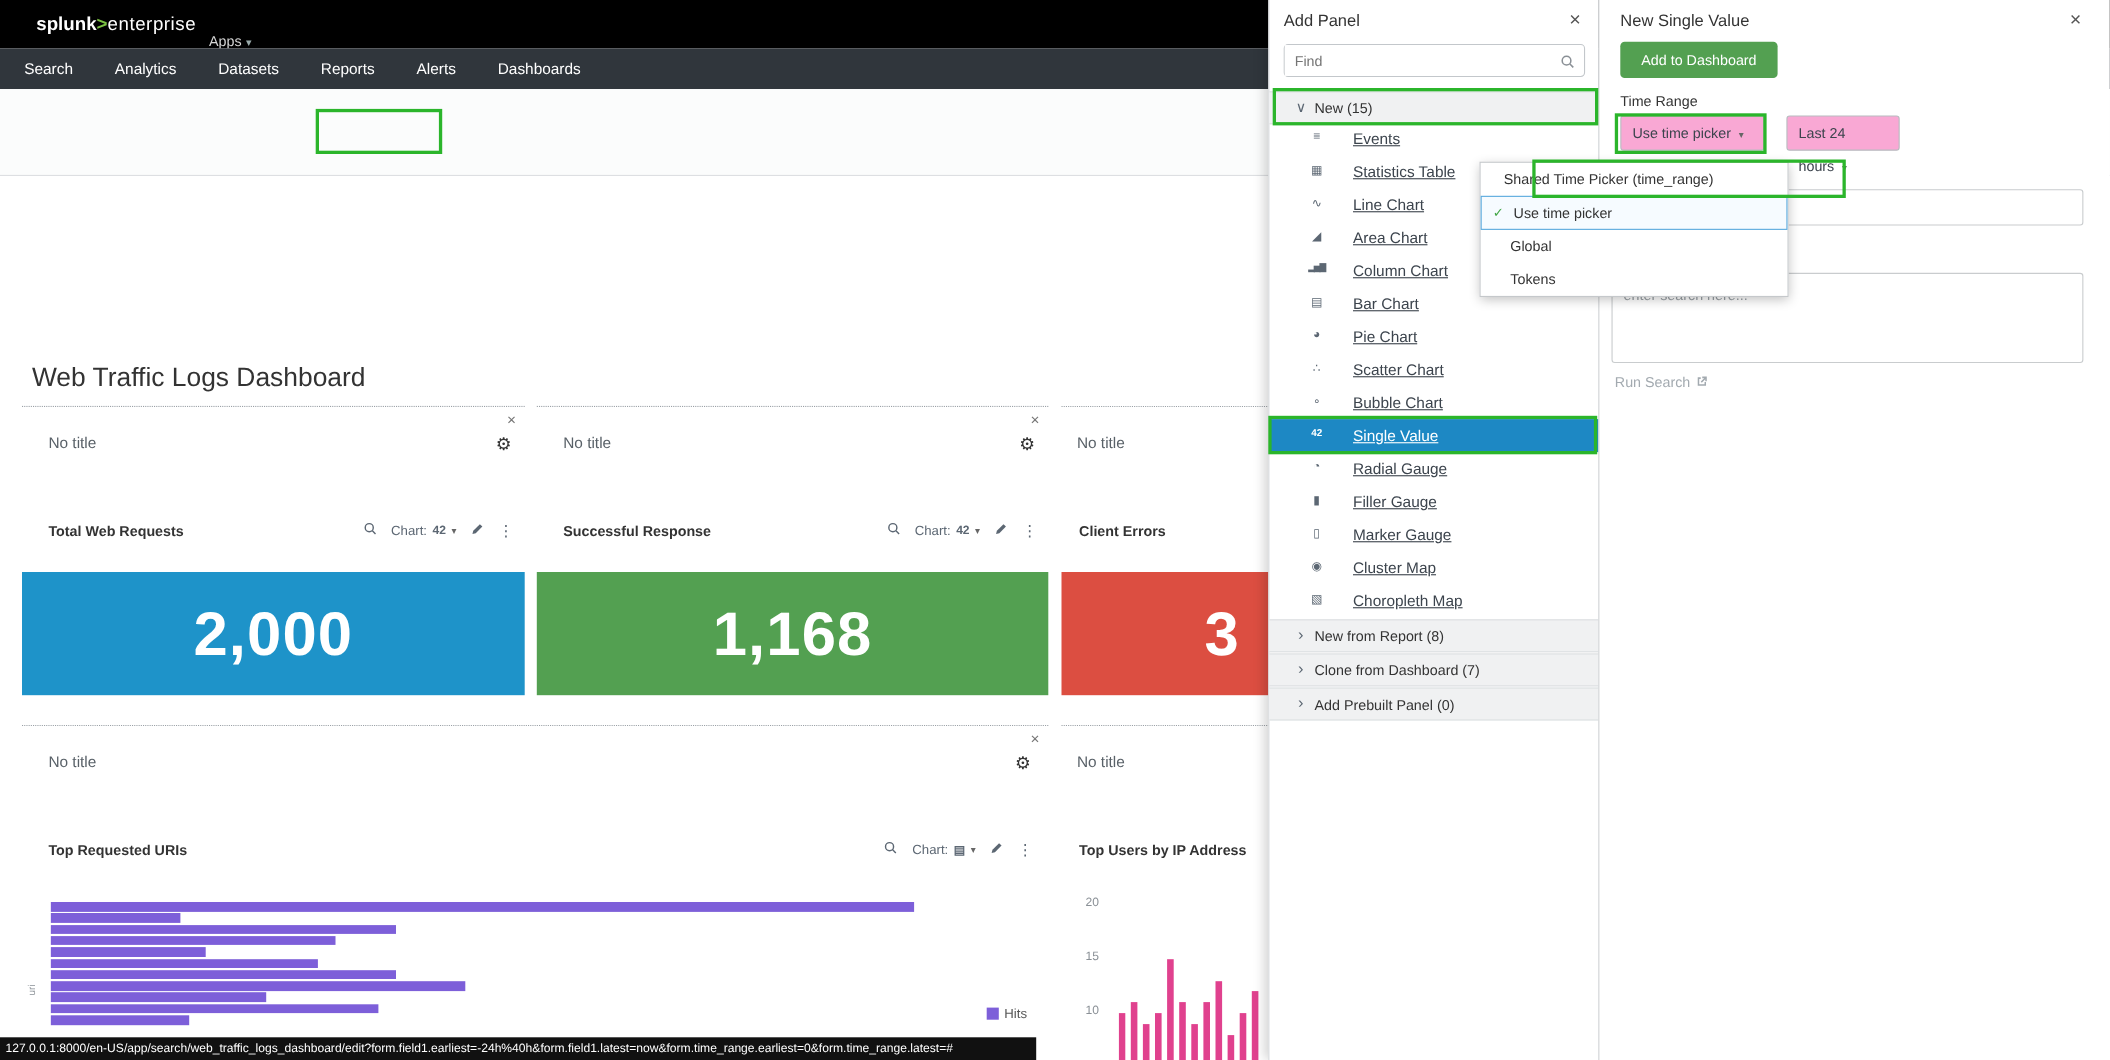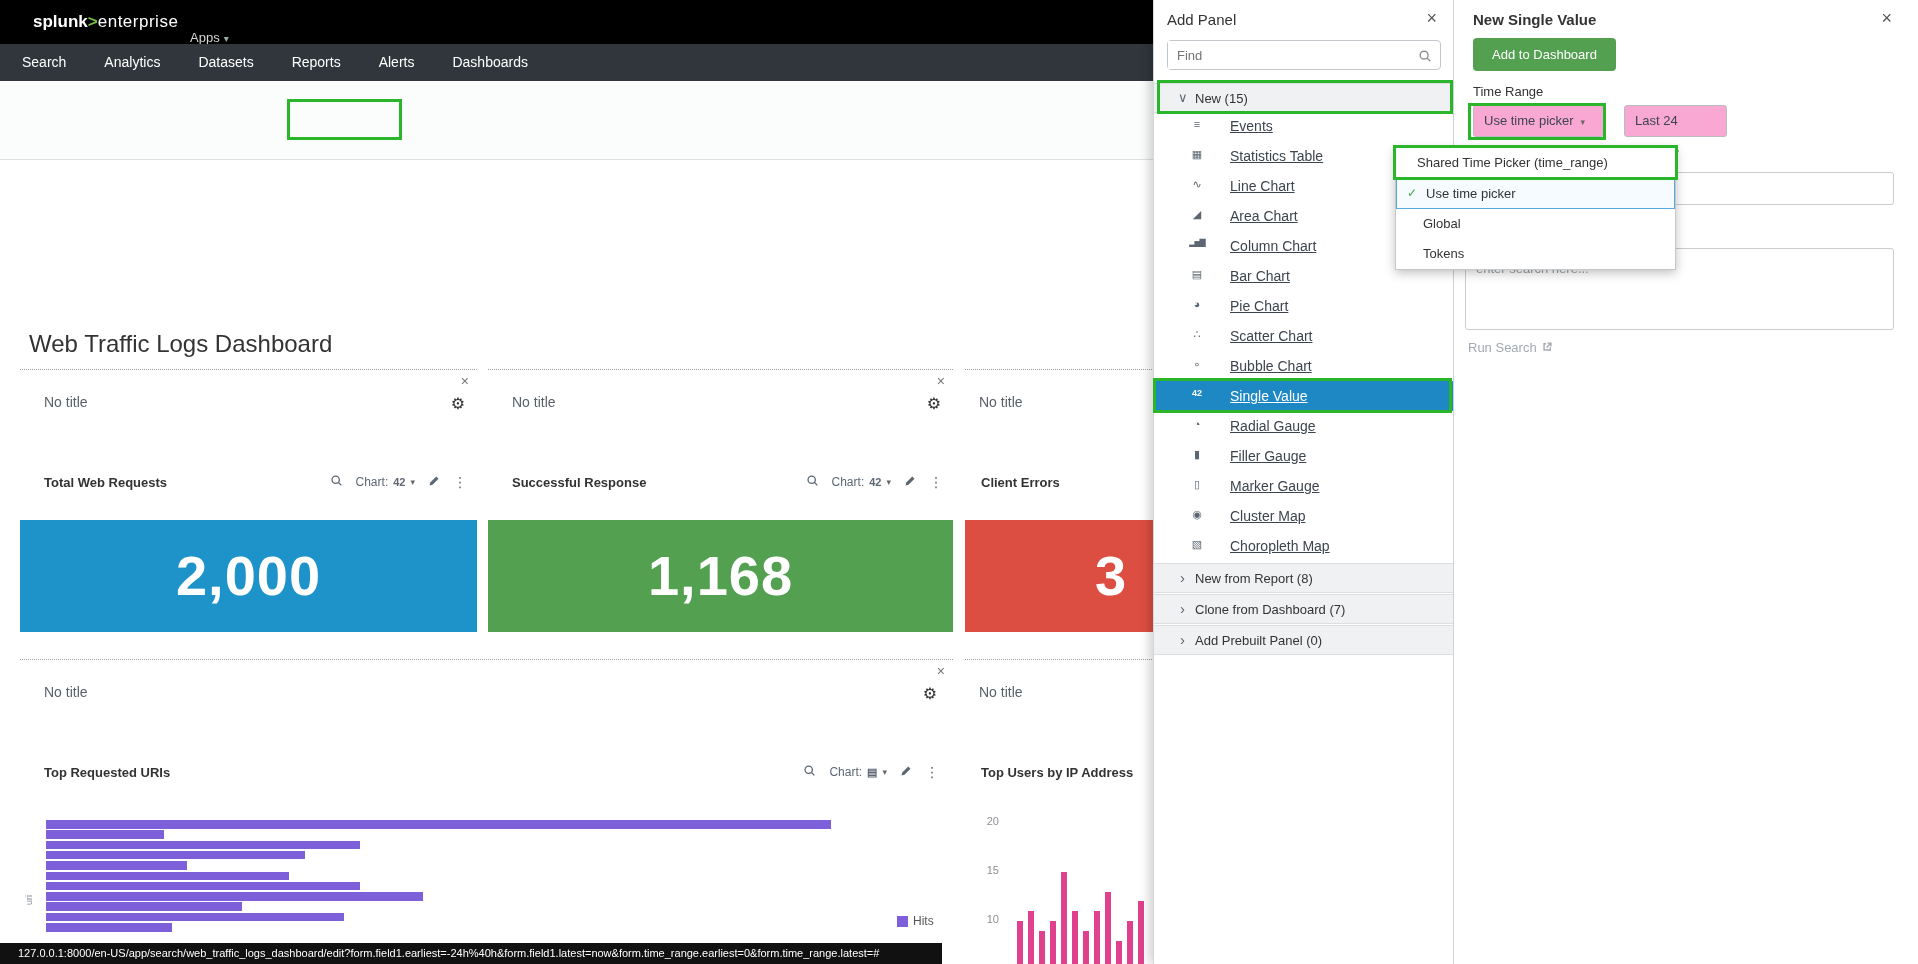--- a/index.html
+++ b/index.html
@@ -74,21 +74,21 @@
   .hbar { position:absolute; left:0; height:8.6px; background:#7d5fd9; }
   .ylabel-rot { position:absolute; left:4px; top:235px; transform:rotate(-90deg); font-size:9px; color:#8a9096; }
   .legend { position:absolute; left:877px; top:254px; display:flex; align-items:center; gap:5px; font-size:12px; color:#555; }
   .legend .sq { width:11px; height:11px; background:#7d5fd9; display:inline-block; }
 
   .vcol-wrap { position:absolute; left:52px; top:148px; width:145px; height:157px; overflow:hidden; }
   .vcol { position:absolute; width:6px; height:320px; background:#e0418e; }
   .ytick { position:absolute; width:26px; text-align:right; font-size:11px; color:#8a9096; }
 
   
-  .statusbar { position:absolute; left:0; top:943px; width:942px; height:21px; background:#111; color:#fff; font-size:11px; line-height:21px; padding-left:18px; white-space:nowrap; overflow:hidden; z-index:15; }
+  .statusbar { position:absolute; left:0; top:943px; width:942px; height:21px; background:#111; color:#fff; font-size:11px; line-height:21px; padding-left:5px; white-space:nowrap; overflow:hidden; z-index:15; }
 
   
   .add-panel { position:absolute; left:1153px; top:0; width:300px; height:964px; background:#fff; box-shadow:-4px 0 10px rgba(0,0,0,.18); border-left:1px solid #d5d8db; z-index:10; }
   .ap-title { position:absolute; left:13px; top:11px; font-size:15px; font-weight:normal; color:#333; }
   .ap-close { position:absolute; right:16px; top:8px; font-size:18px; color:#555; cursor:pointer; }
   .ap-find { position:absolute; left:13px; top:40px; width:274px; height:30px; border:1px solid #c3c7cb; border-radius:4px; background:#fff; }
   .ap-find input { border:none; outline:none; width:240px; height:28px; padding-left:9px; font-size:13px; font-family:"Liberation Sans",sans-serif; color:#333; }
   .ap-find .mag { position:absolute; right:8px; top:8px; }
   .ap-section { position:absolute; left:0; width:300px; height:30px; background:#f0f1f2; border-top:1px solid #dcdfe1; border-bottom:1px solid #dcdfe1; cursor:pointer; }
   .ap-section .chev { position:absolute; left:24px; top:6px; font-size:13px; color:#5c6773; }
@@ -97,32 +97,32 @@
   .ap-item { position:absolute; left:0; width:300px; height:30px; cursor:pointer; }
   .ap-item .ico { position:absolute; left:34px; top:7px; width:18px; font-size:11px; color:#5c6773; text-align:center; }
   .ap-item .ico.blocks { font-size:8px; letter-spacing:-1px; }
   .ap-item .ico.num { font-weight:bold; font-size:9px; }
   .ap-item .lbl { position:absolute; left:76px; top:7px; font-size:14px; color:#3c444d;text-decoration:underline; }
   .ap-item.selected { background:#1d88c4; }
   .ap-item.selected .lbl, .ap-item.selected .ico { color:#fff; }
 
   
   .nsv { position:absolute; left:1453px; top:0; width:465px; height:964px; background:#fff; border-left:1px solid #cfd2d5; z-index:10; }
-  .nsv-title { position:absolute; left:19px; top:11px; font-size:15px; font-weight:bold; color:#333;text-align:center; }
+  .nsv-title { position:absolute; left:19px; top:11px; font-size:15px; font-weight:normal; color:#333;text-align:center; }
   .nsv-close { position:absolute; right:26px; top:8px; font-size:18px; color:#555; cursor:pointer; }
   .nsv-add { position:absolute; left:19px; top:38px; width:143px; height:33px; background:#53a051; color:#fff; border:none; border-radius:4px; font-size:13px; font-weight:500; cursor:pointer; }
   .nsv-tr-label { position:absolute; left:19px; top:84px; font-size:13px; color:#333; }
   .nsv-btn { position:absolute; top:105px; height:32px; line-height:30px; border:1px solid #b8bcc0; border-radius:3px; background:#f9a8d4; font-size:13px; color:#3c444d; padding:0 10px; cursor:pointer; }
   .nsv-btn .caret { font-size:9px; margin-left:7px; color:#666; }
   .nsv-input { position:absolute; left:11px; top:172px; width:429px; height:33px; border:1px solid #c9ccce; border-radius:3px; background:#fff; }
   .nsv-textarea { position:absolute; left:11px; top:248px; width:429px; height:82px; border:1px solid #c9ccce; border-radius:3px; background:#fff; padding:12px 10px; font-size:13px; color:#9aa0a5; cursor:text; }
   .nsv-run { position:absolute; left:14px; top:340px; font-size:13px; color:#a3aab0; display:flex; align-items:center; gap:5px; cursor:pointer; }
 
   
-  .tp-menu { position:absolute; left:1395px; top:147px; width:281px; background:#fff; border:1px solid #c5c8cb; box-shadow:0 3px 10px rgba(0,0,0,.25); z-index:30; }
+  .tp-menu { position:absolute; left:1345px; top:147px; width:281px; background:#fff; border:1px solid #c5c8cb; box-shadow:0 3px 10px rgba(0,0,0,.25); z-index:30; }
   .tp-row { position:relative; height:30px; line-height:30px; font-size:13px; color:#333; cursor:pointer; }
   .tp-row .txt { position:absolute; left:21px; }
   .tp-row.checked { height:31px; line-height:29px; border:1px solid #59a9dd; background:#f6fbff; }
   .tp-row.checked .chk { position:absolute; left:10px; color:#44a747; font-size:12px; }
   .tp-row.checked .txt { left:29px; }
   .tp-row.opt .txt { left:27px; }
 
   
   .anno { position:absolute; border:3px solid #2bb52b; z-index:40; pointer-events:none; }
 </style>

